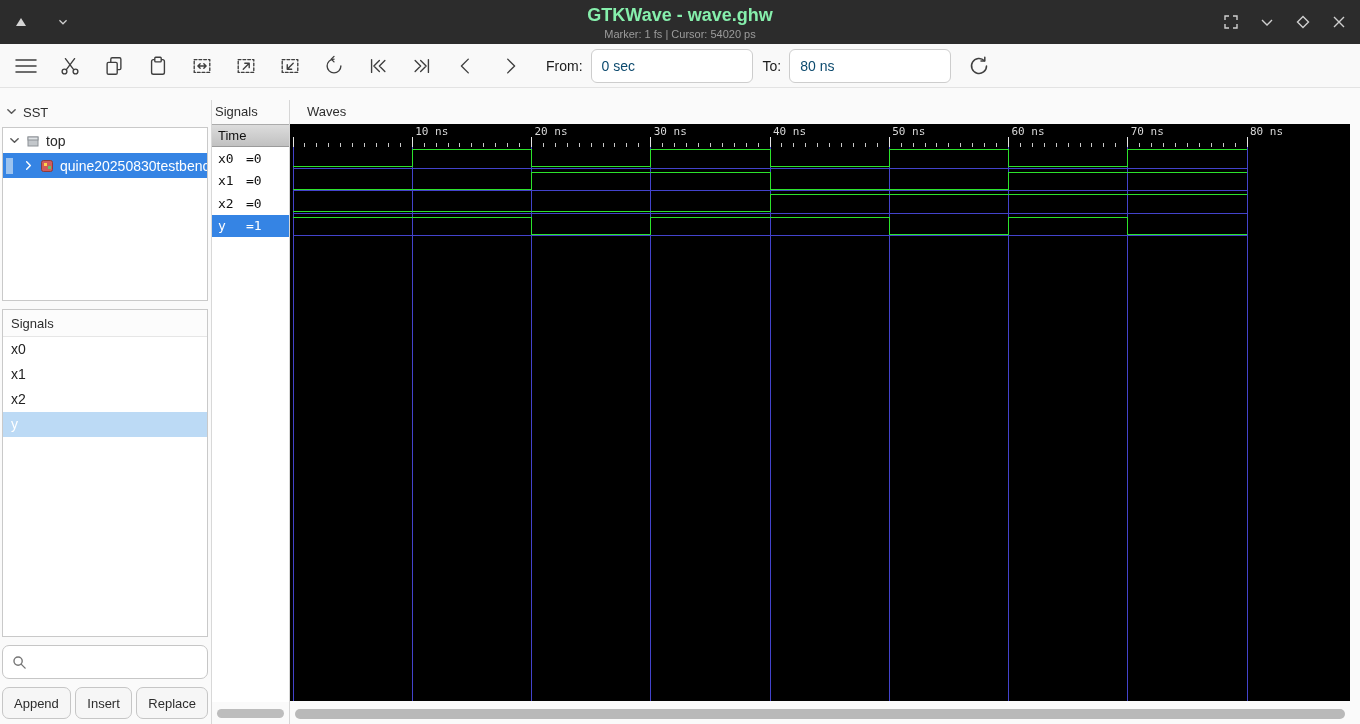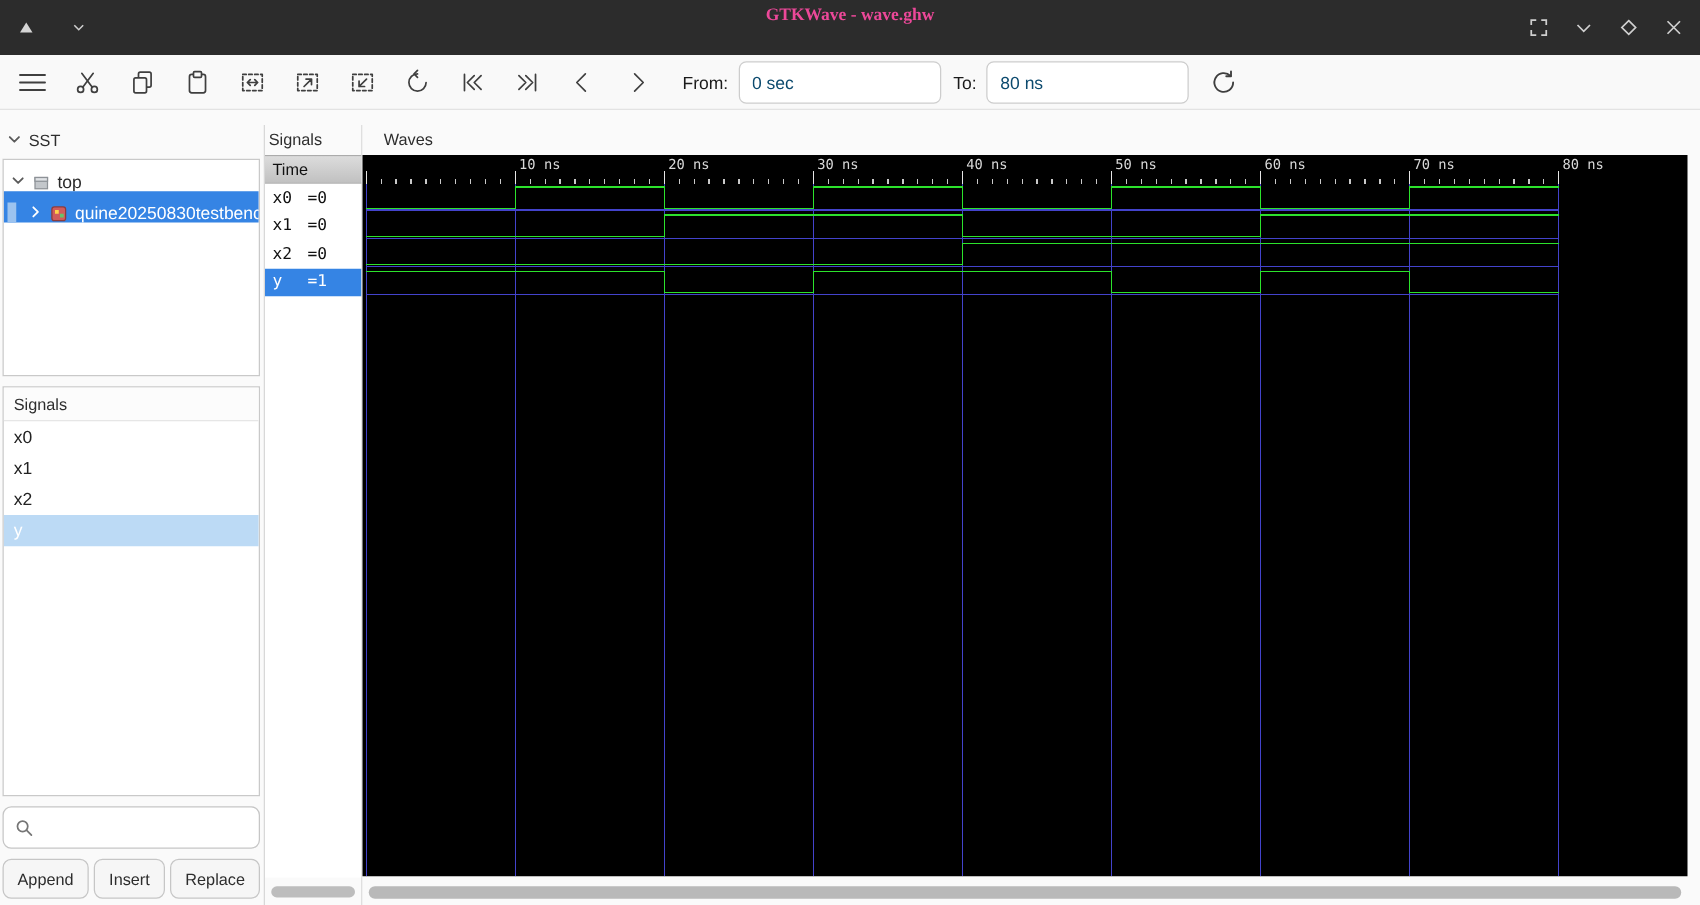--- a/index.html
+++ b/index.html
@@ -4,21 +4,21 @@
 <style>
   * { margin:0; padding:0; box-sizing:border-box; }
   html,body { width:1360px; height:724px; overflow:hidden; }
   body { position:relative; background:#fafafa; font-family:"Liberation Sans", sans-serif; font-size:13px; color:#2d2d2d; }
 
   
   .titlebar { position:absolute; top:0; left:0; width:1360px; height:44px; background:#2c2c2c; }
   .tb-left  { position:absolute; left:10px; top:0; height:44px; display:flex; align-items:center; gap:20px; }
   .tb-right { position:absolute; right:10px; top:0; height:44px; display:flex; align-items:center; gap:14px; }
   .tb-center{ position:absolute; left:0; right:0; top:5px; text-align:center; pointer-events:none; }
-  .tb-title { font-size:14px; font-weight:bold; color:#ec4899;font-family:Liberation Serif, serif; }
+  .tb-title { font-size:18px; font-weight:bold; color:#86efac; }
   .tb-sub   { font-size:11px; color:#9c9c9c; margin-top:2px; }
   .winbtn { width:22px; height:22px; display:flex; align-items:center; justify-content:center; }
   .winbtn svg { stroke:#cfcfcf; fill:none; stroke-width:1.4; }
 
   
   .toolbar { position:absolute; top:44px; left:0; width:1360px; height:44px; background:#f9f9f9;
              border-bottom:1px solid #e3e3e3; display:flex; align-items:center; padding:0 8px; }
   .tbtn { width:36px; height:36px; margin-right:8px; border-radius:6px; display:flex; align-items:center; justify-content:center; flex:0 0 auto; }
   .tbtn svg { stroke:#3f3f3f; fill:none; stroke-width:1.5; stroke-linecap:round; stroke-linejoin:round; }
   .tb-label { font-size:14px; color:#1b1b1b; margin:0 8px 0 10px; flex:0 0 auto; }
@@ -26,21 +26,21 @@
                  padding:0 10px; font-size:14px; color:#0c4a6e; font-family:"Liberation Sans", sans-serif; outline:none; flex:0 0 auto; }
 
   
   .sidebar { position:absolute; top:100px; left:0; width:212px; bottom:0; background:#fafafa; border-right:1px solid #d8d8d8; }
   .sst-header { position:absolute; top:5px; left:6px; display:flex; align-items:center; gap:6px; font-size:13px; color:#2d2d2d; }
   .tree-box { position:absolute; top:27px; left:2px; width:206px; height:174px; background:#fff; border:1px solid #c9c9c9; overflow:hidden; }
   .tree-row { height:25px; display:flex; align-items:center; gap:6px; padding-left:6px; font-size:14px; color:#2a2a2a; white-space:nowrap; overflow:hidden; }
   .tree-row.selected { background:#3584e4; color:#fff; padding-left:20px; }
   .tree-row.selected::before { content:""; position:absolute; left:3px; width:7px; height:16px; background:#9cc3ef; }
   .tree-box { position:absolute; }
-  .tree-row { position:relative;align-items:flex-end; }
+  .tree-row { position:relative; }
   .chev svg { stroke:#5a5a5a; fill:none; stroke-width:1.6; stroke-linecap:round; stroke-linejoin:round; }
   .tree-row.selected .chev svg { stroke:#fff; }
 
   .signals-box { position:absolute; top:209px; left:2px; width:206px; height:328px; background:#fff; border:1px solid #c9c9c9; overflow:hidden; }
   .signals-box .box-hdr { height:27px; line-height:27px; padding-left:8px; font-size:13px; color:#2d2d2d; border-bottom:1px solid #e6e6e6; background:#fcfcfc; }
   .sig-item { height:25px; line-height:25px; padding-left:8px; font-size:14px; color:#222; }
   .sig-item.selected { background:#bcdaf5; color:#fff; }
 
   .search-box { position:absolute; top:545px; left:2px; width:206px; height:34px; background:#fff; border:1px solid #c6c6c6;
                 border-radius:7px; display:flex; align-items:center; padding:0 9px; gap:7px; }
@@ -80,20 +80,21 @@
         </svg>
     </div>
     <div class="winbtn">
       <svg width="16" height="16" viewBox="0 0 18 18">
           <path d="M5 7l4 4 4-4"></path>
         </svg>
     </div>
   </div>
   <div class="tb-center">
     <div class="tb-title">GTKWave - wave.ghw</div>
+    <div class="tb-sub">Marker: 1 fs  |  Cursor: 54020 ps</div>
   </div>
   <div class="tb-right">
     <div class="winbtn">
       <svg width="18" height="18" viewBox="0 0 18 18">
           <path d="M7 3H3v4 M11 3h4v4 M15 11v4h-4 M7 15H3v-4"></path>
         </svg>
     </div>
     <div class="winbtn">
       <svg width="18" height="18" viewBox="0 0 18 18">
           <path d="M4 7l5 5 5-5"></path>

